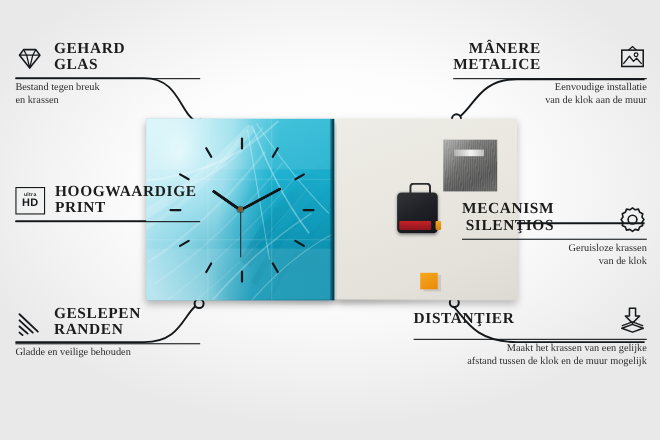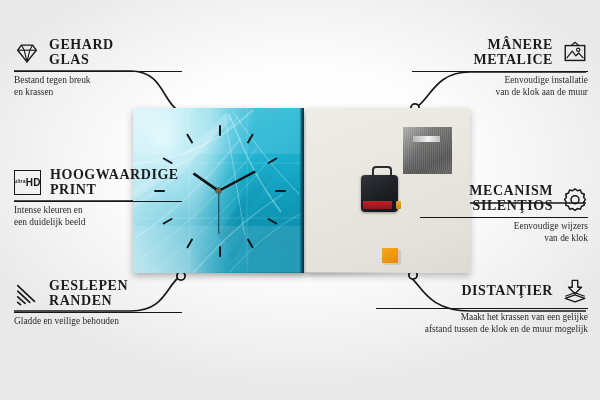--- a/index.html
+++ b/index.html
@@ -83,38 +83,38 @@
     position:absolute;left:133px;top:272px;width:337px;height:9px;
     background:radial-gradient(ellipse 50% 100% at 50% 0%,rgba(0,0,0,.16),rgba(0,0,0,0) 72%);
   }
 
   
   #lines{position:absolute;left:0;top:0;width:600px;height:400px;pointer-events:none;}
 
   
   .callout{position:absolute;}
   .callout .row{display:flex;align-items:center;gap:9px;}
-  .callout.right .row{justify-content:flex-end;}
+  .callout.right .row{justify-content:space-between;}
   .title{
     font-family:"Liberation Serif",serif;font-weight:700;
     font-size:14px;line-height:14.5px;letter-spacing:.55px;
     color:#1c1c1c;text-transform:uppercase;white-space:nowrap;
   }
   .callout.right .title{text-align:right;}
   .rule{height:1.4px;background:#15181b;margin-top:4px;}
   .desc{
     font-family:"Liberation Serif",serif;font-size:9.4px;line-height:11.4px;
     color:#2b2b2b;margin-top:3px;white-space:pre-line;
   }
   .callout.right .desc{text-align:right;}
 
   .ico{width:26px;height:26px;flex:0 0 26px;display:block;}
   .ico-hd{
     width:25px;height:23px;flex:0 0 25px;border:1.6px solid #16191c;
-    display:flex;align-items:center;justify-content:center;line-height:1;
+    display:flex;flex-direction:column;align-items:center;justify-content:center;line-height:1;
   }
   .ico-hd .u{font-size:4.6px;font-weight:700;letter-spacing:.3px;color:#16191c;font-family:"Liberation Sans",sans-serif;}
   .ico-hd .h{font-size:10px;font-weight:700;letter-spacing:.2px;color:#16191c;font-family:"Liberation Sans",sans-serif;}
 
   
   #c-glas{left:14px;top:38px;width:168px;}
   #c-print{left:14px;top:168px;width:168px;}
   #c-randen{left:14px;top:279px;width:168px;}
   #c-metal{right:12px;top:38px;width:176px;}
   #c-mecanism{right:12px;top:184px;width:168px;}
@@ -253,22 +253,20 @@
       <div class="ico-hd">
         <span class="u">ultra</span>
         <span class="h">HD</span>
       </div>
       <div>
         <div class="title">HOOGWAARDIGE</div>
         <div class="title">PRINT</div>
       </div>
     </div>
     <div class="rule"></div>
-    <div class="desc">Intense kleuren en
-een duidelijk beeld</div>
   </div>
 
   <div class="callout left" id="c-randen">
     <div class="row">
       <svg class="ico" viewBox="0 0 28 28">
         <g stroke="#16191c" stroke-width="1.8" stroke-linecap="round">
           <line x1="4" y1="5" x2="22" y2="22"></line>
           <line x1="4" y1="11" x2="17" y2="23"></line>
           <line x1="4" y1="17" x2="12" y2="24"></line>
           <line x1="4" y1="23" x2="7" y2="25.5"></line>
@@ -310,21 +308,21 @@
         <div class="title">SILENŢIOS</div>
       </div>
       <svg class="ico" viewBox="0 0 28 28">
         <g fill="none" stroke="#16191c" stroke-width="1.6" stroke-linejoin="round">
           <path d="M14,3.2 L16.6,5.1 L19.8,4.4 L21,7.5 L24,8.9 L23.3,12.1 L25.2,14.7 L23.3,17.3 L24,20.5 L21,21.9 L19.8,25 L16.6,24.3 L14,26.2 L11.4,24.3 L8.2,25 L7,21.9 L4,20.5 L4.7,17.3 L2.8,14.7 L4.7,12.1 L4,8.9 L7,7.5 L8.2,4.4 L11.4,5.1 Z"></path>
           <circle cx="14" cy="14.7" r="4.3"></circle>
         </g>
       </svg>
     </div>
     <div class="rule"></div>
-    <div class="desc">Eenvoudige wijzers
+    <div class="desc">Geruisloze krassen
 van de klok</div>
   </div>
 
   <div class="callout right" id="c-spuma">
     <div class="row">
       <div>
         <div class="title">DISTANŢIER</div>
       </div>
       <svg class="ico" viewBox="0 0 28 28">
         <g fill="none" stroke="#16191c" stroke-width="1.5" stroke-linejoin="round">

